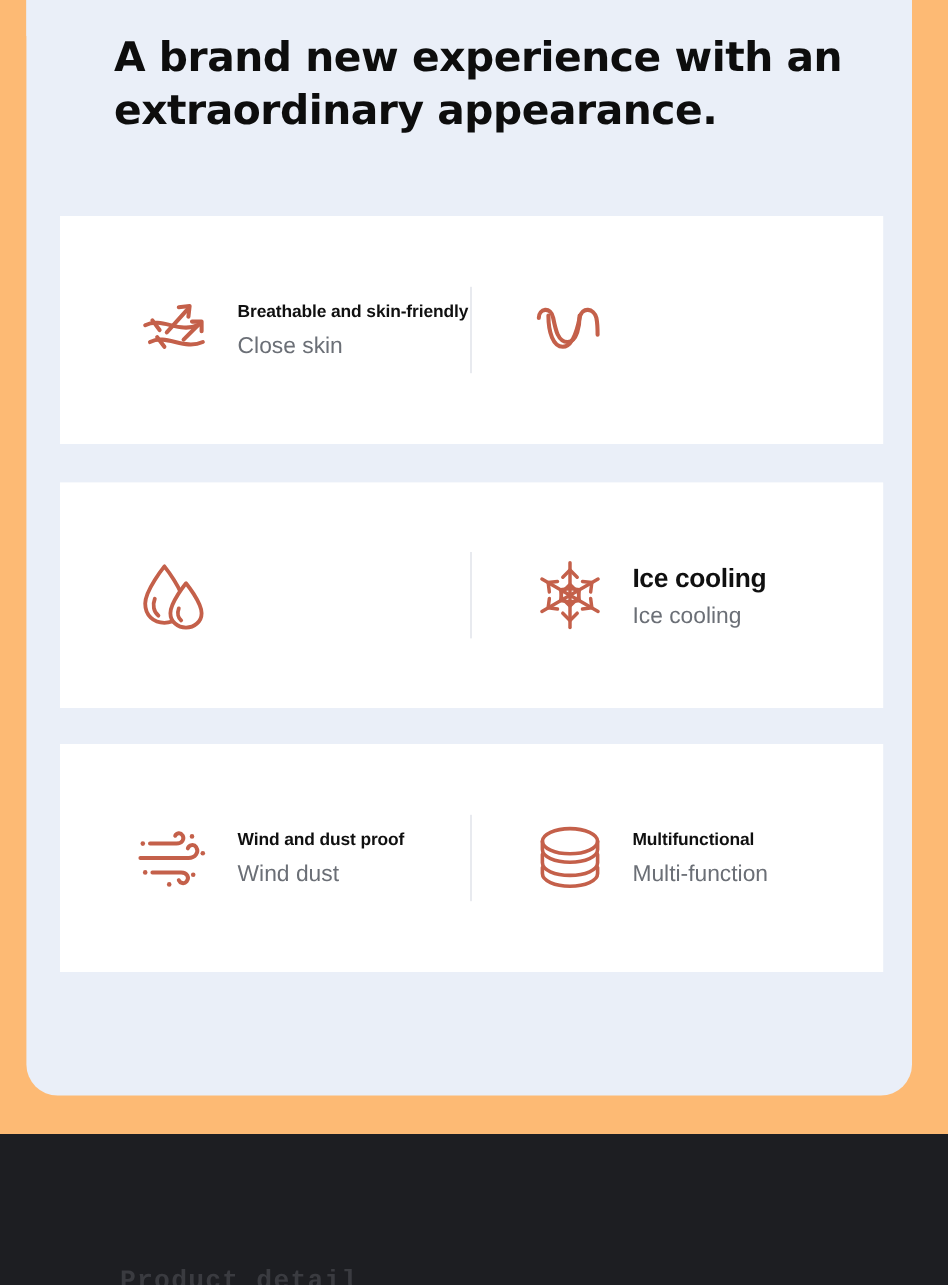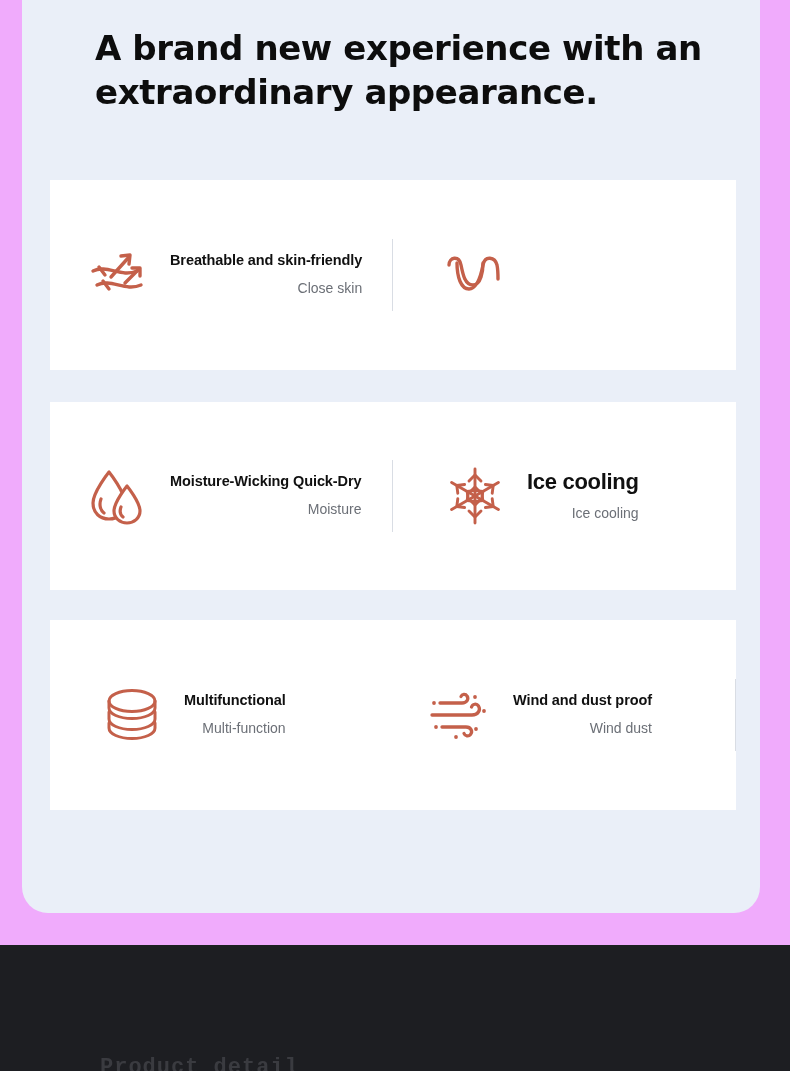--- a/index.html
+++ b/index.html
@@ -1,21 +1,21 @@
 <!DOCTYPE html>
 <html><head>
 <meta charset="utf-8">
 <style>
   html,body{margin:0;padding:0;}
   body{
     width:790px;height:1071px;overflow:hidden;background:#ffffff;
     font-family:"Liberation Sans","DejaVu Sans",sans-serif;
     -webkit-font-smoothing:antialiased;
   }
-  .page{position:relative;width:790px;height:1071px;background:#f0abfc;}
+  .page{position:relative;width:790px;height:1071px;background:#fdba74;}
 
   
   .panel{
     position:absolute;left:22px;top:0;width:738px;height:913px;
     background:#eaeff8;border-radius:0 0 26px 26px;
   }
   .panel-top-fill{
     position:absolute;left:22px;top:0;width:738px;height:30px;background:#eaeff8;
   }
 
@@ -33,40 +33,40 @@
     display:flex;align-items:center;
   }
   .card-1{top:180px;height:190px;}
   .card-2{top:402px;height:188px;}
   .card-3{top:620px;height:190px;}
 
   .cell{
     flex:0 0 343px;height:100%;display:flex;align-items:center;
     position:relative;box-sizing:border-box;
   }
-  .cell.left{padding-left:32px;}
+  .cell.left{padding-left:60px;}
   .cell.right{padding-left:46px;}
   .cell.left::after{
     content:"";position:absolute;right:0;top:50%;transform:translateY(-50%);
     width:1px;height:72px;background:#d9dde4;
   }
 
   .icon-wrap{
     flex:0 0 auto;width:72px;display:flex;align-items:center;justify-content:center;
   }
   .icon-wrap svg{display:block;}
 
   .texts{margin-left:16px;max-width:200px;}
   .f-title{
     font-weight:700;font-size:14.5px;line-height:18px;color:#101010;
     letter-spacing:-0.1px;
   }
   .f-title.big{font-size:22px;line-height:26px;letter-spacing:-0.3px;}
   .f-sub{
-    margin-top:9px;font-size:14px;line-height:21px;color:#6b6f76;font-weight:400;text-align:right;
+    margin-top:9px;font-size:19px;line-height:21px;color:#6b6f76;font-weight:400;
   }
   .f-sub.tight{margin-top:8px;}
 
   
   .dark-band{
     position:absolute;left:0;top:945px;width:790px;height:126px;background:#1d1e22;
   }
   .dark-ghost{
     position:absolute;left:100px;top:1055px;width:600px;height:16px;overflow:hidden;
     color:#3a3b40;font-size:22px;font-weight:700;letter-spacing:1px;white-space:nowrap;font-family:Liberation Mono, monospace;
@@ -118,24 +118,20 @@
   <div class="card card-2">
 
     <div class="cell left">
       <div class="icon-wrap">
         <svg width="58" height="60" viewBox="0 0 58 60" fill="none" stroke="#c4604a" stroke-width="3.2" stroke-linecap="round" stroke-linejoin="round">
           <path d="M20 6 C20 6, 4 26, 4 37 C4 47, 11 53, 20 53 C29 53, 36 47, 36 37 C36 26, 20 6, 20 6 Z"></path>
           <path d="M12 33 C10 38, 11 44, 15 47"></path>
           <path d="M38 20 C38 20, 25 36, 25 45 C25 52, 31 57, 38 57 C45 57, 51 52, 51 45 C51 36, 38 20, 38 20 Z" fill="#ffffff"></path>
           <path d="M32 41 C30.5 45, 31.5 49, 34 51"></path>
         </svg>
-      </div>
-      <div class="texts">
-        <div class="f-title">Moisture-Wicking Quick-Dry</div>
-        <div class="f-sub">Moisture</div>
       </div>
     </div>
 
     <div class="cell right">
       <div class="icon-wrap">
         <svg width="58" height="62" viewBox="0 0 58 62" fill="none" stroke="#c4604a" stroke-width="2.9" stroke-linecap="round" stroke-linejoin="round">
           <g>
             <path d="M29 4 L29 58"></path>
             <path d="M5.6 17.5 L52.4 44.5"></path>
             <path d="M52.4 17.5 L5.6 44.5"></path>
@@ -160,52 +156,52 @@
       </div>
       <div class="texts">
         <div class="f-title big">Ice cooling</div>
         <div class="f-sub tight">Ice cooling</div>
       </div>
     </div>
   </div>
 
   <div class="card card-3">
 
-    <div class="cell right">
-      <div class="icon-wrap">
-        <svg width="60" height="58" viewBox="0 0 60 58" fill="none" stroke="#c4604a" stroke-width="3" stroke-linecap="round" stroke-linejoin="round">
-          <ellipse cx="30" cy="15" rx="23" ry="10.5"></ellipse>
-          <path d="M7 15 L7 22 C7 28, 17.3 32.5, 30 32.5 C42.7 32.5, 53 28, 53 22 L53 15"></path>
-          <path d="M7 26 L7 33 C7 39, 17.3 43.5, 30 43.5 C42.7 43.5, 53 39, 53 33 L53 26"></path>
-          <path d="M7 37 L7 42 C7 48, 17.3 52.5, 30 52.5 C42.7 52.5, 53 48, 53 42 L53 37"></path>
-        </svg>
-      </div>
-      <div class="texts">
-        <div class="f-title">Multifunctional</div>
-        <div class="f-sub">Multi-function</div>
-      </div>
-    </div>
-
     <div class="cell left">
       <div class="icon-wrap">
         <svg width="70" height="54" viewBox="0 0 70 54" fill="none" stroke="#c4604a" stroke-width="3.3" stroke-linecap="round" stroke-linejoin="round">
           <path d="M14 15 L36 15 C41 15, 43 11, 41 8 C39.5 5.5, 36 6, 35 8.5"></path>
           <path d="M6 27 L46 27 C52 27, 55 22, 52.5 18 C50.5 15, 46.5 16, 45.5 19"></path>
           <path d="M16 39 L40 39 C45 39, 47 43.5, 44.5 46.5 C42.5 49, 39 48, 38 45.5"></path>
           <circle cx="8" cy="15" r="1.9" fill="#c4604a" stroke="none"></circle>
           <circle cx="49" cy="9" r="1.9" fill="#c4604a" stroke="none"></circle>
           <circle cx="58" cy="23" r="1.9" fill="#c4604a" stroke="none"></circle>
           <circle cx="10" cy="39" r="1.9" fill="#c4604a" stroke="none"></circle>
           <circle cx="30" cy="49" r="1.9" fill="#c4604a" stroke="none"></circle>
           <circle cx="50" cy="41" r="1.9" fill="#c4604a" stroke="none"></circle>
         </svg>
       </div>
       <div class="texts">
         <div class="f-title">Wind and dust proof</div>
         <div class="f-sub">Wind dust</div>
       </div>
     </div>
+
+    <div class="cell right">
+      <div class="icon-wrap">
+        <svg width="60" height="58" viewBox="0 0 60 58" fill="none" stroke="#c4604a" stroke-width="3" stroke-linecap="round" stroke-linejoin="round">
+          <ellipse cx="30" cy="15" rx="23" ry="10.5"></ellipse>
+          <path d="M7 15 L7 22 C7 28, 17.3 32.5, 30 32.5 C42.7 32.5, 53 28, 53 22 L53 15"></path>
+          <path d="M7 26 L7 33 C7 39, 17.3 43.5, 30 43.5 C42.7 43.5, 53 39, 53 33 L53 26"></path>
+          <path d="M7 37 L7 42 C7 48, 17.3 52.5, 30 52.5 C42.7 52.5, 53 48, 53 42 L53 37"></path>
+        </svg>
+      </div>
+      <div class="texts">
+        <div class="f-title">Multifunctional</div>
+        <div class="f-sub">Multi-function</div>
+      </div>
+    </div>
   </div>
 
   <div class="dark-band"></div>
   <div class="dark-ghost">Product detail</div>
 
 </div>
 
 </body></html>

